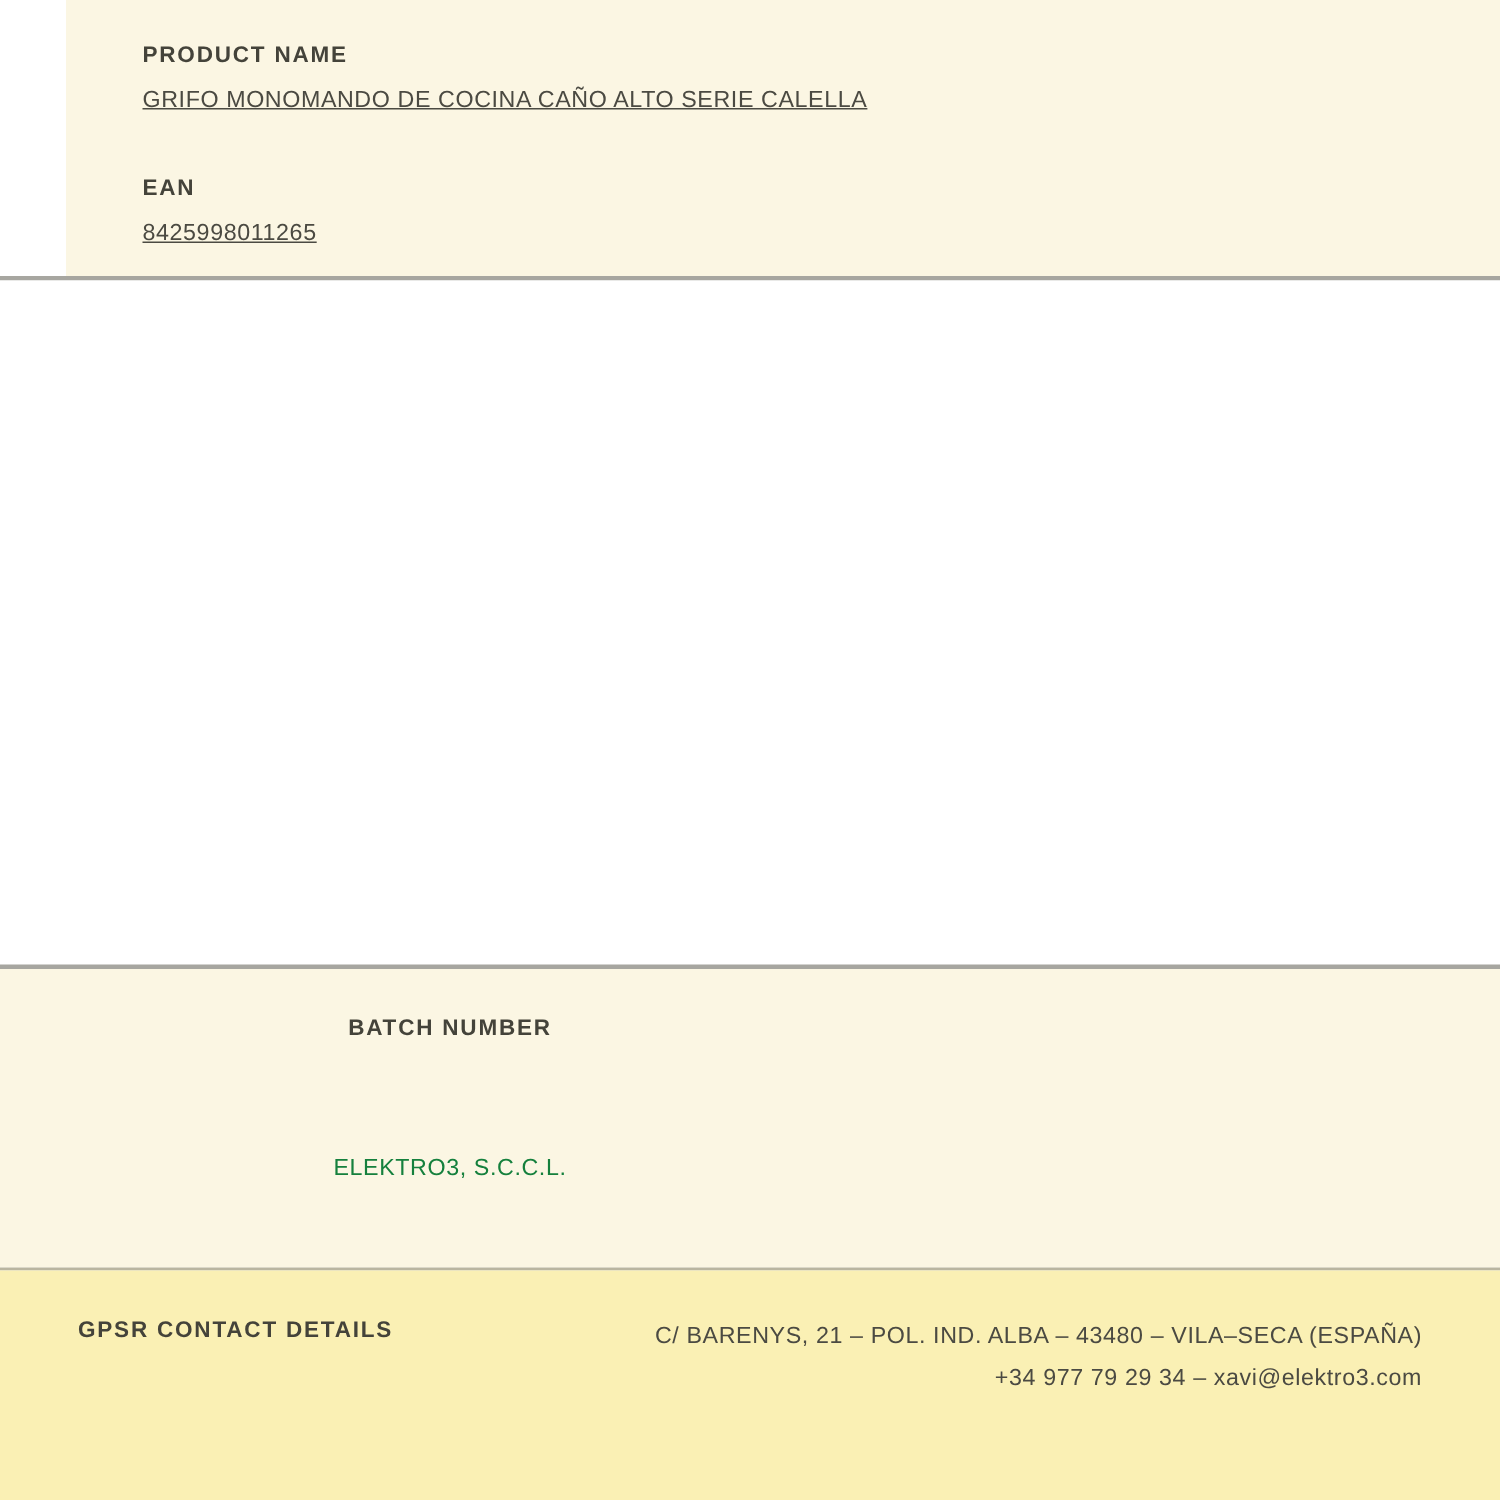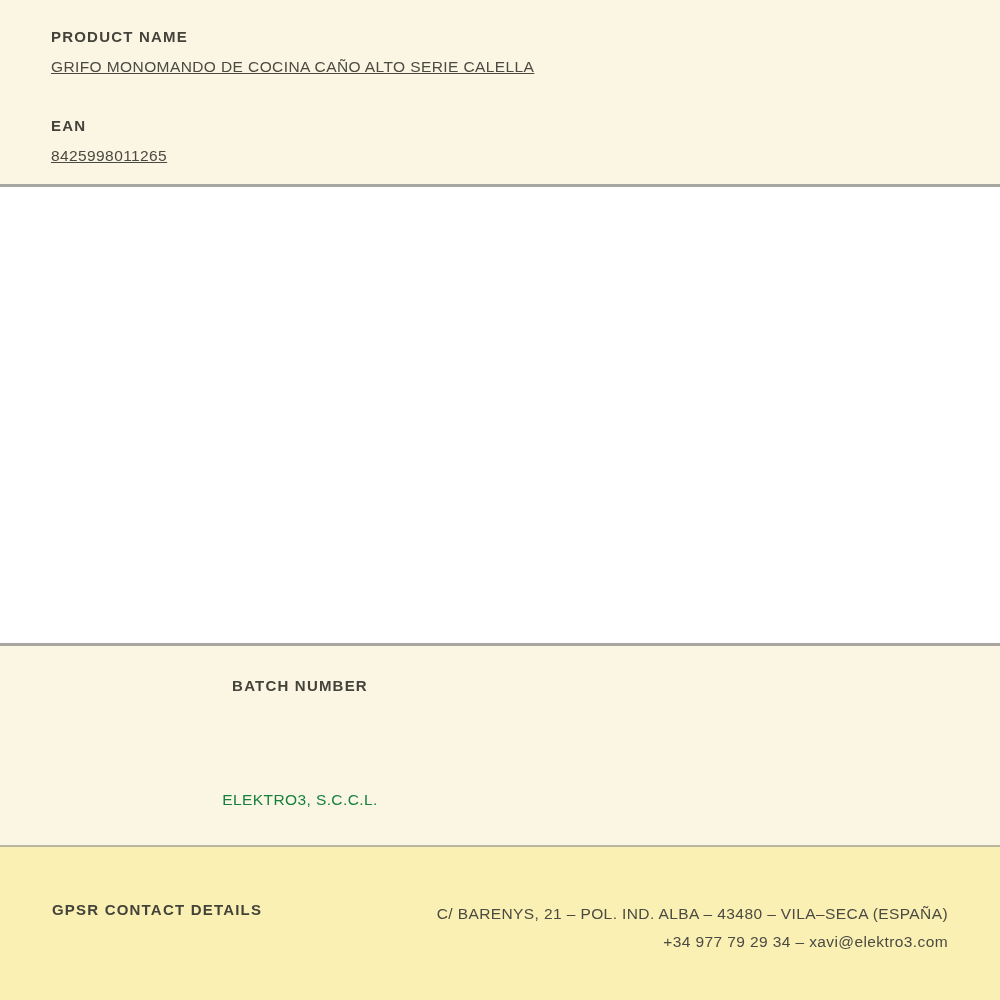--- a/index.html
+++ b/index.html
@@ -10,20 +10,21 @@
     height: 1000px;
     background: #ffffff;
     overflow: hidden;
   }
 
   
   .section-top {
     height: 184px;
     background: #fbf6e3;
     padding: 27px 51px 0;
+    margin-left: 44px;
   }
   .field-label {
     font-size: 15px;
     font-weight: 700;
     letter-spacing: 1.2px;
     color: #44433a;
     line-height: 20px;
   }
   .field-value {
     font-size: 15.5px;
@@ -48,21 +49,21 @@
 
   
   .section-details {
     height: 199px;
     background: #fbf6e3;
     padding: 30px 100px 0;
   }
   .details-grid {
     display: grid;
     grid-template-columns: 1fr 1fr;
-    row-gap: 62px;
+    row-gap: 41px;
     text-align: center;
   }
   .detail-label {
     font-size: 15px;
     font-weight: 700;
     letter-spacing: 1.2px;
     color: #44433a;
     line-height: 20px;
   }
   .detail-value {
@@ -71,21 +72,21 @@
     letter-spacing: 0.4px;
     color: #15803d;
     line-height: 28px;
     min-height: 28px;
   }
 
   
   .section-gpsr {
     height: 153px;
     background: #faf0b4;
-    padding: 53px 52px 0;
+    padding: 30px 52px 0;
     display: flex;
     justify-content: space-between;
     align-items: flex-start;
   }
   .gpsr-heading {
     font-size: 15px;
     font-weight: 700;
     letter-spacing: 1.2px;
     color: #44433a;
     line-height: 20px;

